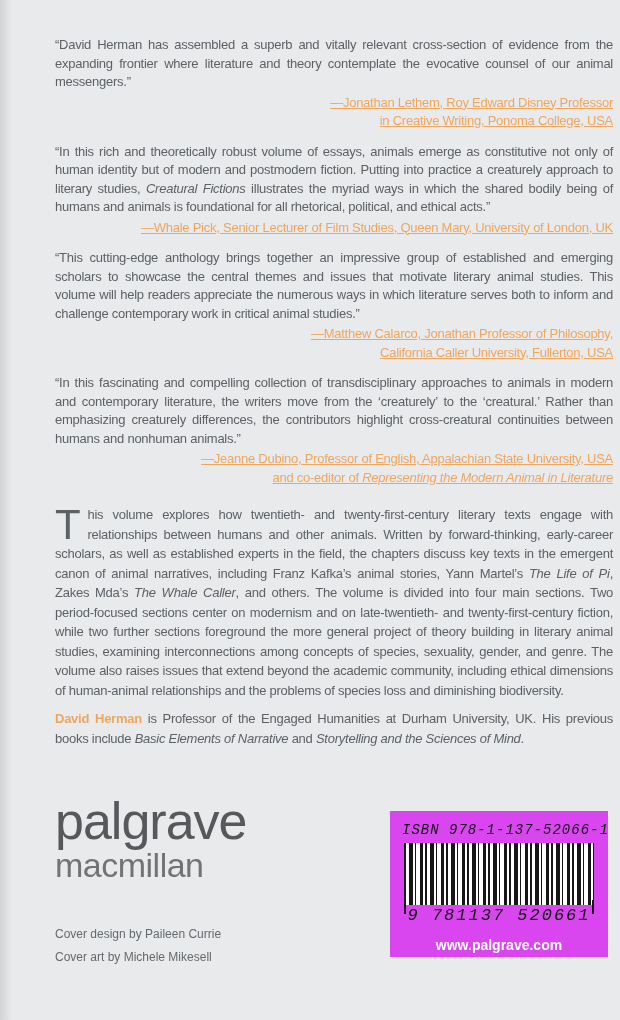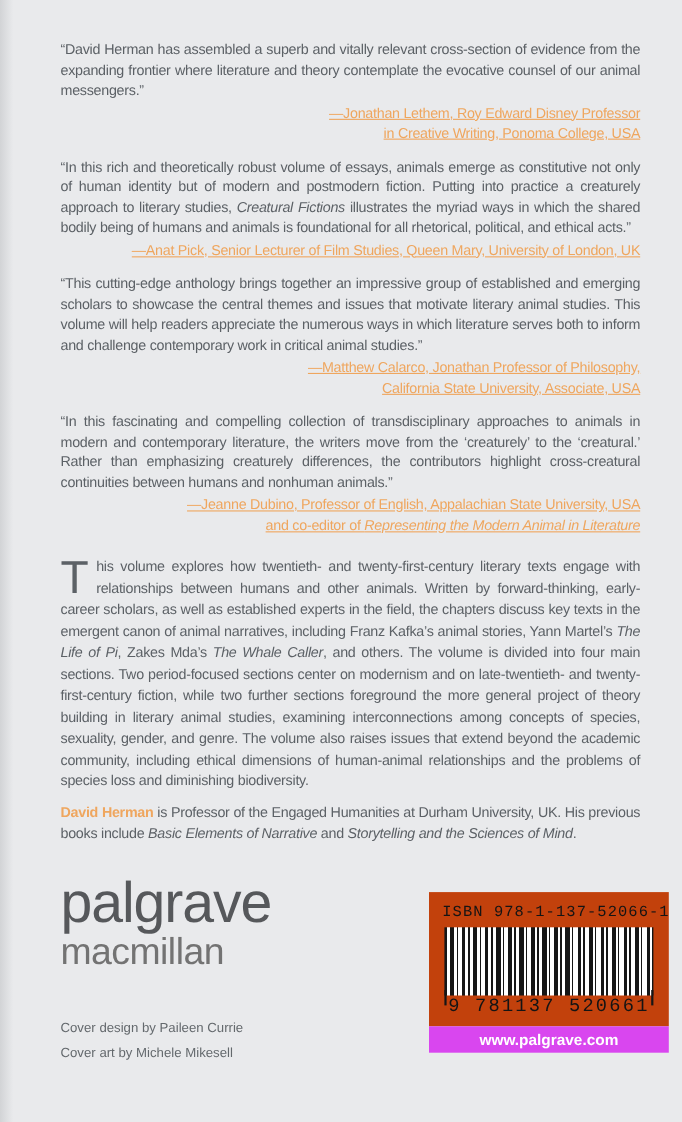--- a/index.html
+++ b/index.html
@@ -11,21 +11,21 @@
     font-family:"Liberation Sans", sans-serif;
     color:#5c6166;
   }
   .cover::before{
     content:"";position:absolute;left:0;top:0;bottom:0;width:12px;
     background:linear-gradient(90deg, rgba(70,75,80,.14), rgba(70,75,80,0));
     pointer-events:none;
   }
   .content{
     position:absolute;left:0;top:0;right:0;
-    padding:36px 38px 0 55px;
+    padding:36px 7px 0 55px;
   }
   .qbody{
     margin:0;
     font-size:13px;line-height:18.5px;letter-spacing:-0.25px;
     text-align:justify;
   }
   .attr{
     margin:2px 0 0 0;
     font-size:13px;line-height:18.5px;letter-spacing:-0.25px;
     text-align:right;
@@ -66,22 +66,23 @@
     font-size:34px;line-height:36px;letter-spacing:-0.5px;
     color:#737373;
   }
   .credits{
     margin-top:44px;
     font-size:12px;line-height:15px;color:#64696d;
   }
   .credits div{margin-bottom:8px;}
   .barcode-block{width:218px;margin-top:16px;}
   .barcode-white{
-    background:#c2410c;
+    background:#d946ef;
     padding:10px 12px 6px 12px;
+    font-style:italic;
   }
   .isbn{
     font-family:"Liberation Mono", monospace;
     font-size:14px;line-height:18px;letter-spacing:1px;
     color:#141414;text-align:center;white-space:nowrap;
   }
   .bars{
     margin:4px 2px 0 2px;height:62px;
     background:repeating-linear-gradient(90deg,
       #161616 0px,#161616 2px,#ffffff 2px,#ffffff 5px,
@@ -117,29 +118,29 @@
       <p class="qbody"><span>“David Herman has assembled a superb and vitally relevant cross-section of evidence from the expanding frontier where literature and theory contemplate the evocative counsel of our animal messengers.”</span></p>
       <p class="attr">
         <span class="attr-line"><span>—Jonathan Lethem, Roy Edward Disney Professor</span></span>
         <span class="attr-line"><span>in Creative Writing, Ponoma College, USA</span></span>
       </p>
     </div>
 
     <div class="quote">
       <p class="qbody"><span>“In this rich and theoretically robust volume of essays, animals emerge as constitutive not only of human identity but of modern and postmodern fiction. Putting into practice a creaturely approach to literary studies, </span><span class="it">Creatural Fictions</span><span> illustrates the myriad ways in which the shared bodily being of humans and animals is foundational for all rhetorical, political, and ethical acts.”</span></p>
       <p class="attr">
-        <span class="attr-line"><span>—Anat Pick, Senior Lecturer of Film Studies, Queen Mary, University of London, UK</span></span>
+        <span class="attr-line"><span>—Whale Pick, Senior Lecturer of Film Studies, Queen Mary, University of London, UK</span></span>
       </p>
     </div>
 
     <div class="quote">
       <p class="qbody"><span>“This cutting-edge anthology brings together an impressive group of established and emerging scholars to showcase the central themes and issues that motivate literary animal studies. This volume will help readers appreciate the numerous ways in which literature serves both to inform and challenge contemporary work in critical animal studies.”</span></p>
       <p class="attr">
         <span class="attr-line"><span>—Matthew Calarco, Jonathan Professor of Philosophy,</span></span>
-        <span class="attr-line"><span>California State University, Associate, USA</span></span>
+        <span class="attr-line"><span>California Caller University, Fullerton, USA</span></span>
       </p>
     </div>
 
     <div class="quote last">
       <p class="qbody"><span>“In this fascinating and compelling collection of transdisciplinary approaches to animals in modern and contemporary literature, the writers move from the ‘creaturely’ to the ‘creatural.’ Rather than emphasizing creaturely differences, the contributors highlight cross-creatural continuities between humans and nonhuman animals.”</span></p>
       <p class="attr">
         <span class="attr-line"><span>—Jeanne Dubino, Professor of English, Appalachian State University, USA</span></span>
         <span class="attr-line"><span>and co-editor of </span><span class="it">Representing the Modern Animal in Literature</span></span>
       </p>
     </div>

